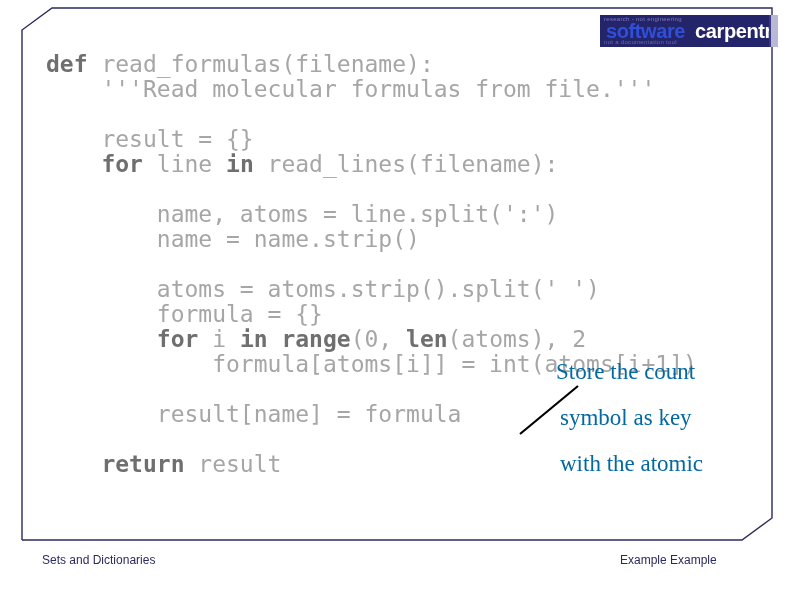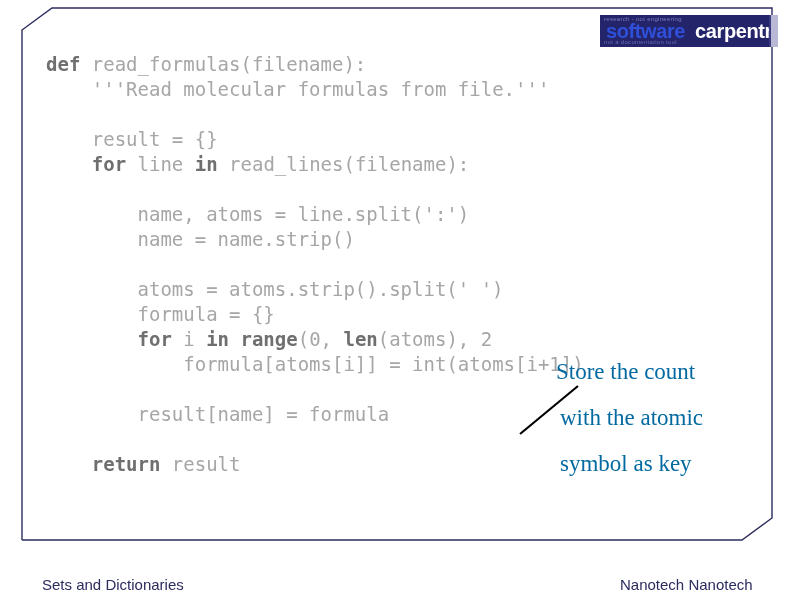--- a/index.html
+++ b/index.html
@@ -32,21 +32,21 @@
     pointer-events: none;
   }
 
   
   #code {
     position: absolute;
     left: 46px;
     top: 52px;
     width: 700px;
     font-family: "DejaVu Sans Mono", "Liberation Mono", monospace;
-    font-size: 19px;
+    font-size: 23px;
     line-height: 25px;
     color: #a6a6a6;
     white-space: pre;
     letter-spacing: 0px;
   }
   .cl {
     white-space: pre;
     min-height: 25px;
   }
   .kw {
@@ -146,24 +146,23 @@
     top: 0;
     width: 2px;
     height: 32px;
     background: #3a3a80;
   }
 
   
   .footer-text {
     position: absolute;
     font-family: "Liberation Sans", sans-serif;
-    font-size: 15px;
+    font-size: 12px;
     color: #2b2b5e;
     white-space: nowrap;
-    margin-top: 23px;
   }
   #footer-left {
     left: 42px;
     top: 553px;
   }
   #footer-right {
     left: 620px;
     top: 553px;
   }
 </style>
@@ -188,20 +187,20 @@
   </div>
 
   <div id="code"><div class="cl"><span class="kw">def </span><span>read_formulas(filename):</span></div><div class="cl">    <span>'''Read molecular formulas from file.'''</span></div><div class="blank"></div><div class="cl">    <span>result = {}</span></div><div class="cl">    <span class="kw">for </span><span>line </span><span class="kw">in </span><span>read_lines(filename):</span></div><div class="blank"></div><div class="cl">        <span>name, atoms = line.split(':')</span></div><div class="cl">        <span>name = name.strip()</span></div><div class="blank"></div><div class="cl">        <span>atoms = atoms.strip().split(' ')</span></div><div class="cl">        <span>formula = {}</span></div><div class="cl">        <span class="kw">for </span><span>i </span><span class="kw">in range</span><span>(0, </span><span class="kw">len</span><span>(atoms), 2</span></div><div class="cl">            <span>formula[atoms[i]] = int(atoms[i+1])</span></div><div class="blank"></div><div class="cl">        <span>result[name] = formula</span></div><div class="blank"></div><div class="cl">    <span class="kw">return </span><span>result</span></div></div>
 
   <svg id="leader" viewBox="0 0 70 60" xmlns="http://www.w3.org/2000/svg">
     <line x1="4" y1="52" x2="62" y2="4" stroke="#000000" stroke-width="2.2"></line>
   </svg>
 
   <div id="annotation">
       <span class="aline">Store the count</span>
+      <span class="aline indent">symbol as key</span>
       <span class="aline indent">with the atomic</span>
-      <span class="aline indent">symbol as key</span>
     </div>
 
   <div class="footer-text" id="footer-left">Sets and Dictionaries</div>
-  <div class="footer-text" id="footer-right">Nanotech Nanotech</div>
+  <div class="footer-text" id="footer-right">Example Example</div>
 
 </div>
 
 </body></html>

